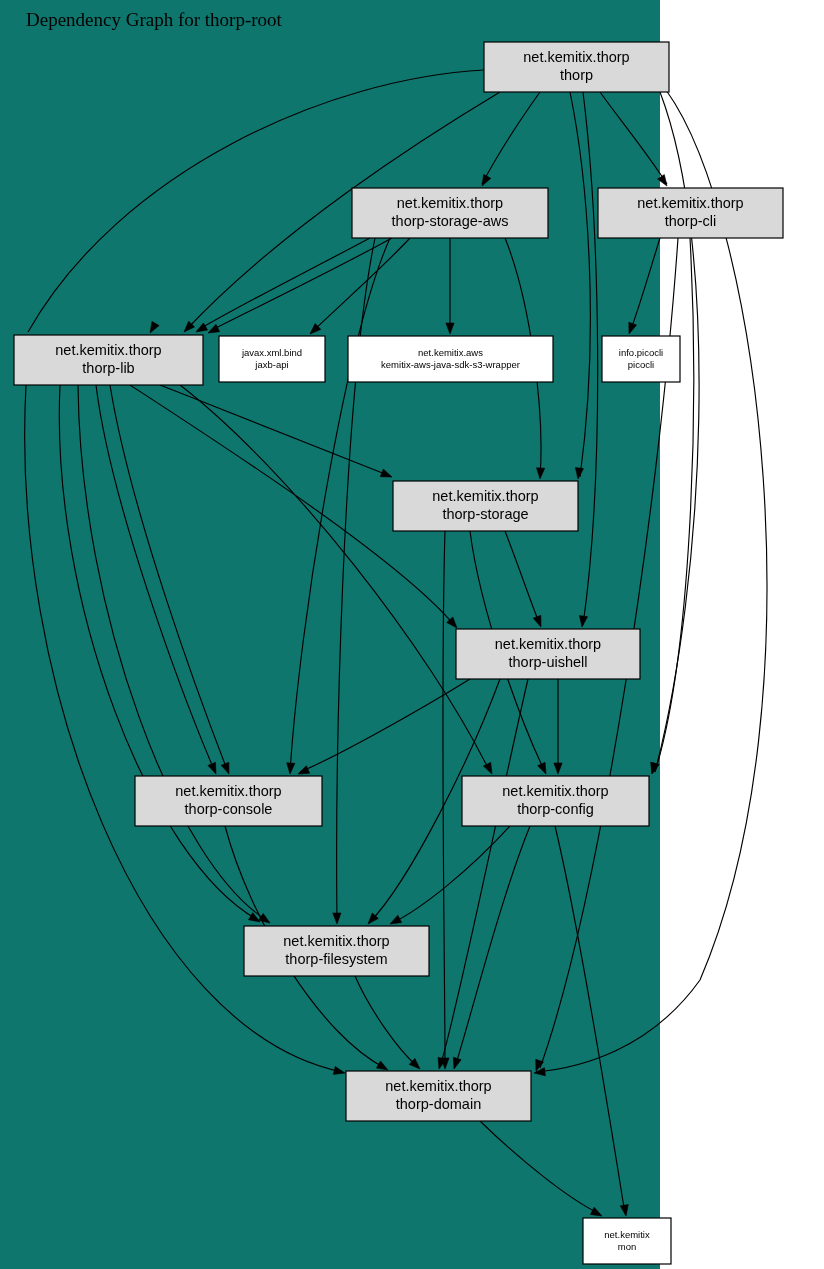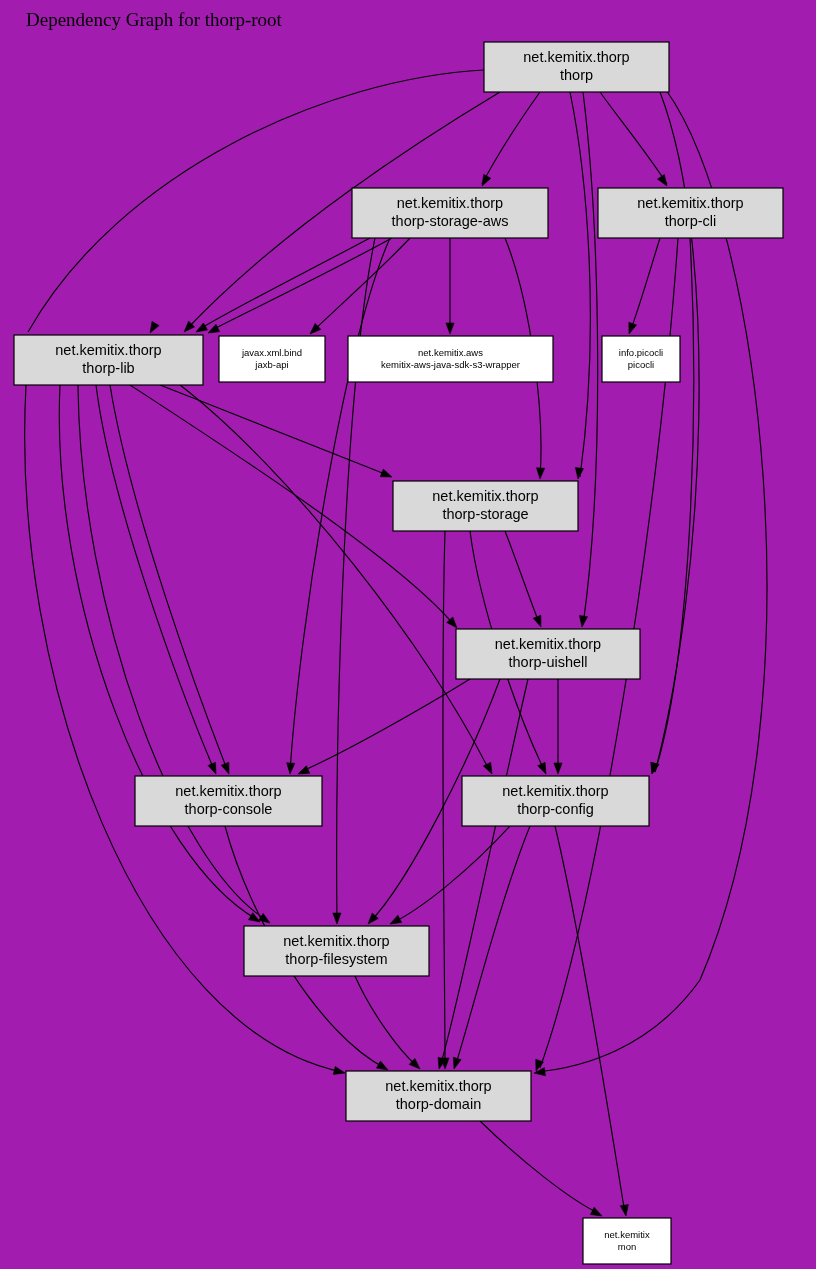--- a/index.html
+++ b/index.html
@@ -1,17 +1,17 @@
 <!DOCTYPE html>
 <html><head>
 <meta charset="utf-8">
 <style>
   html,body{margin:0;padding:0;background:#ffffff;}
   body{width:824px;height:1269px;overflow:hidden;font-family:"Liberation Sans",sans-serif;}
-  #graph-root{position:relative;width:816px;height:1269px;background:#a21caf;}
+  #graph-root{position:relative;width:660px;height:1269px;background:#0f766e;}
   svg#graph-svg{position:absolute;left:0;top:0;width:824px;height:1269px;display:block;}
   .graph-title{font-family:"Liberation Serif",serif;font-size:19px;fill:#000;}
   .node-box{stroke:#000;stroke-width:1.2px;}
   .node-box.module{fill:#d9d9d9;}
   .node-box.external{fill:#ffffff;}
   .node-label{font-family:"Liberation Sans",sans-serif;fill:#000;text-anchor:middle;dominant-baseline:middle;}
   .node-label.module{font-size:14.5px;}
   .node-label.external{font-size:9.5px;}
   .edge-path{fill:none;stroke:#000;stroke-width:1.15px;}
   .edge-arrow{fill:#000;stroke:#000;stroke-width:0.6px;}

